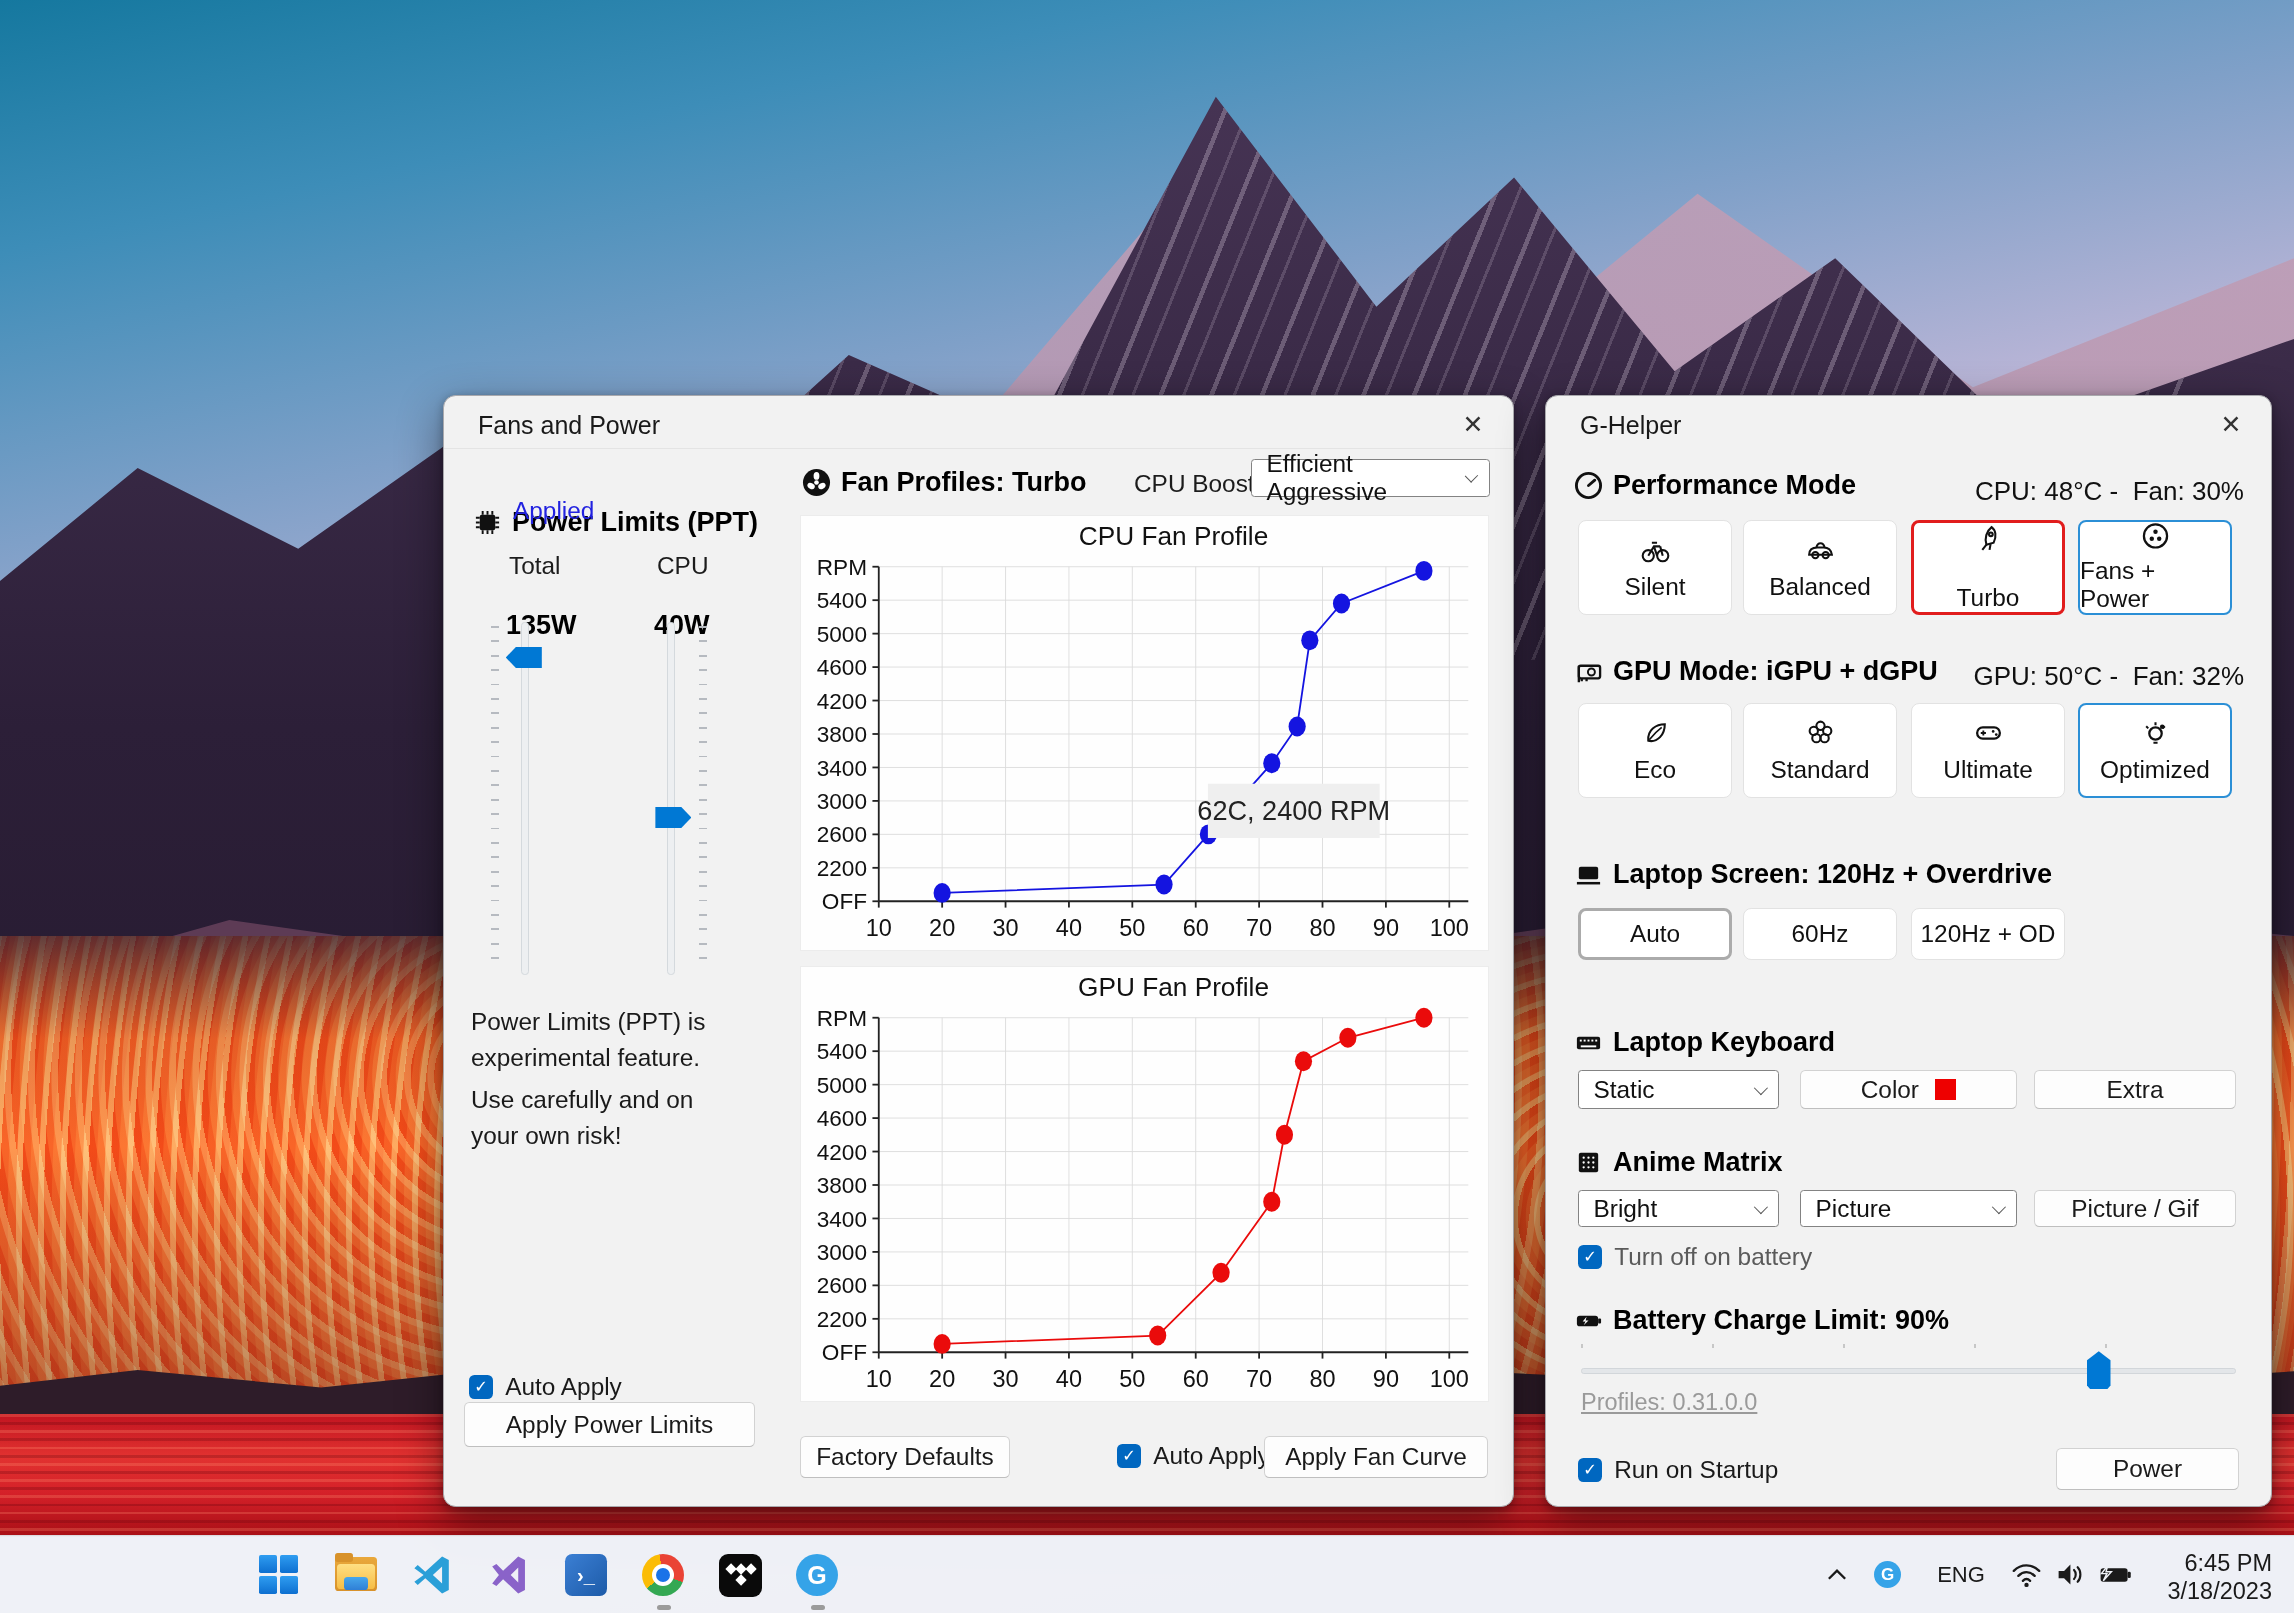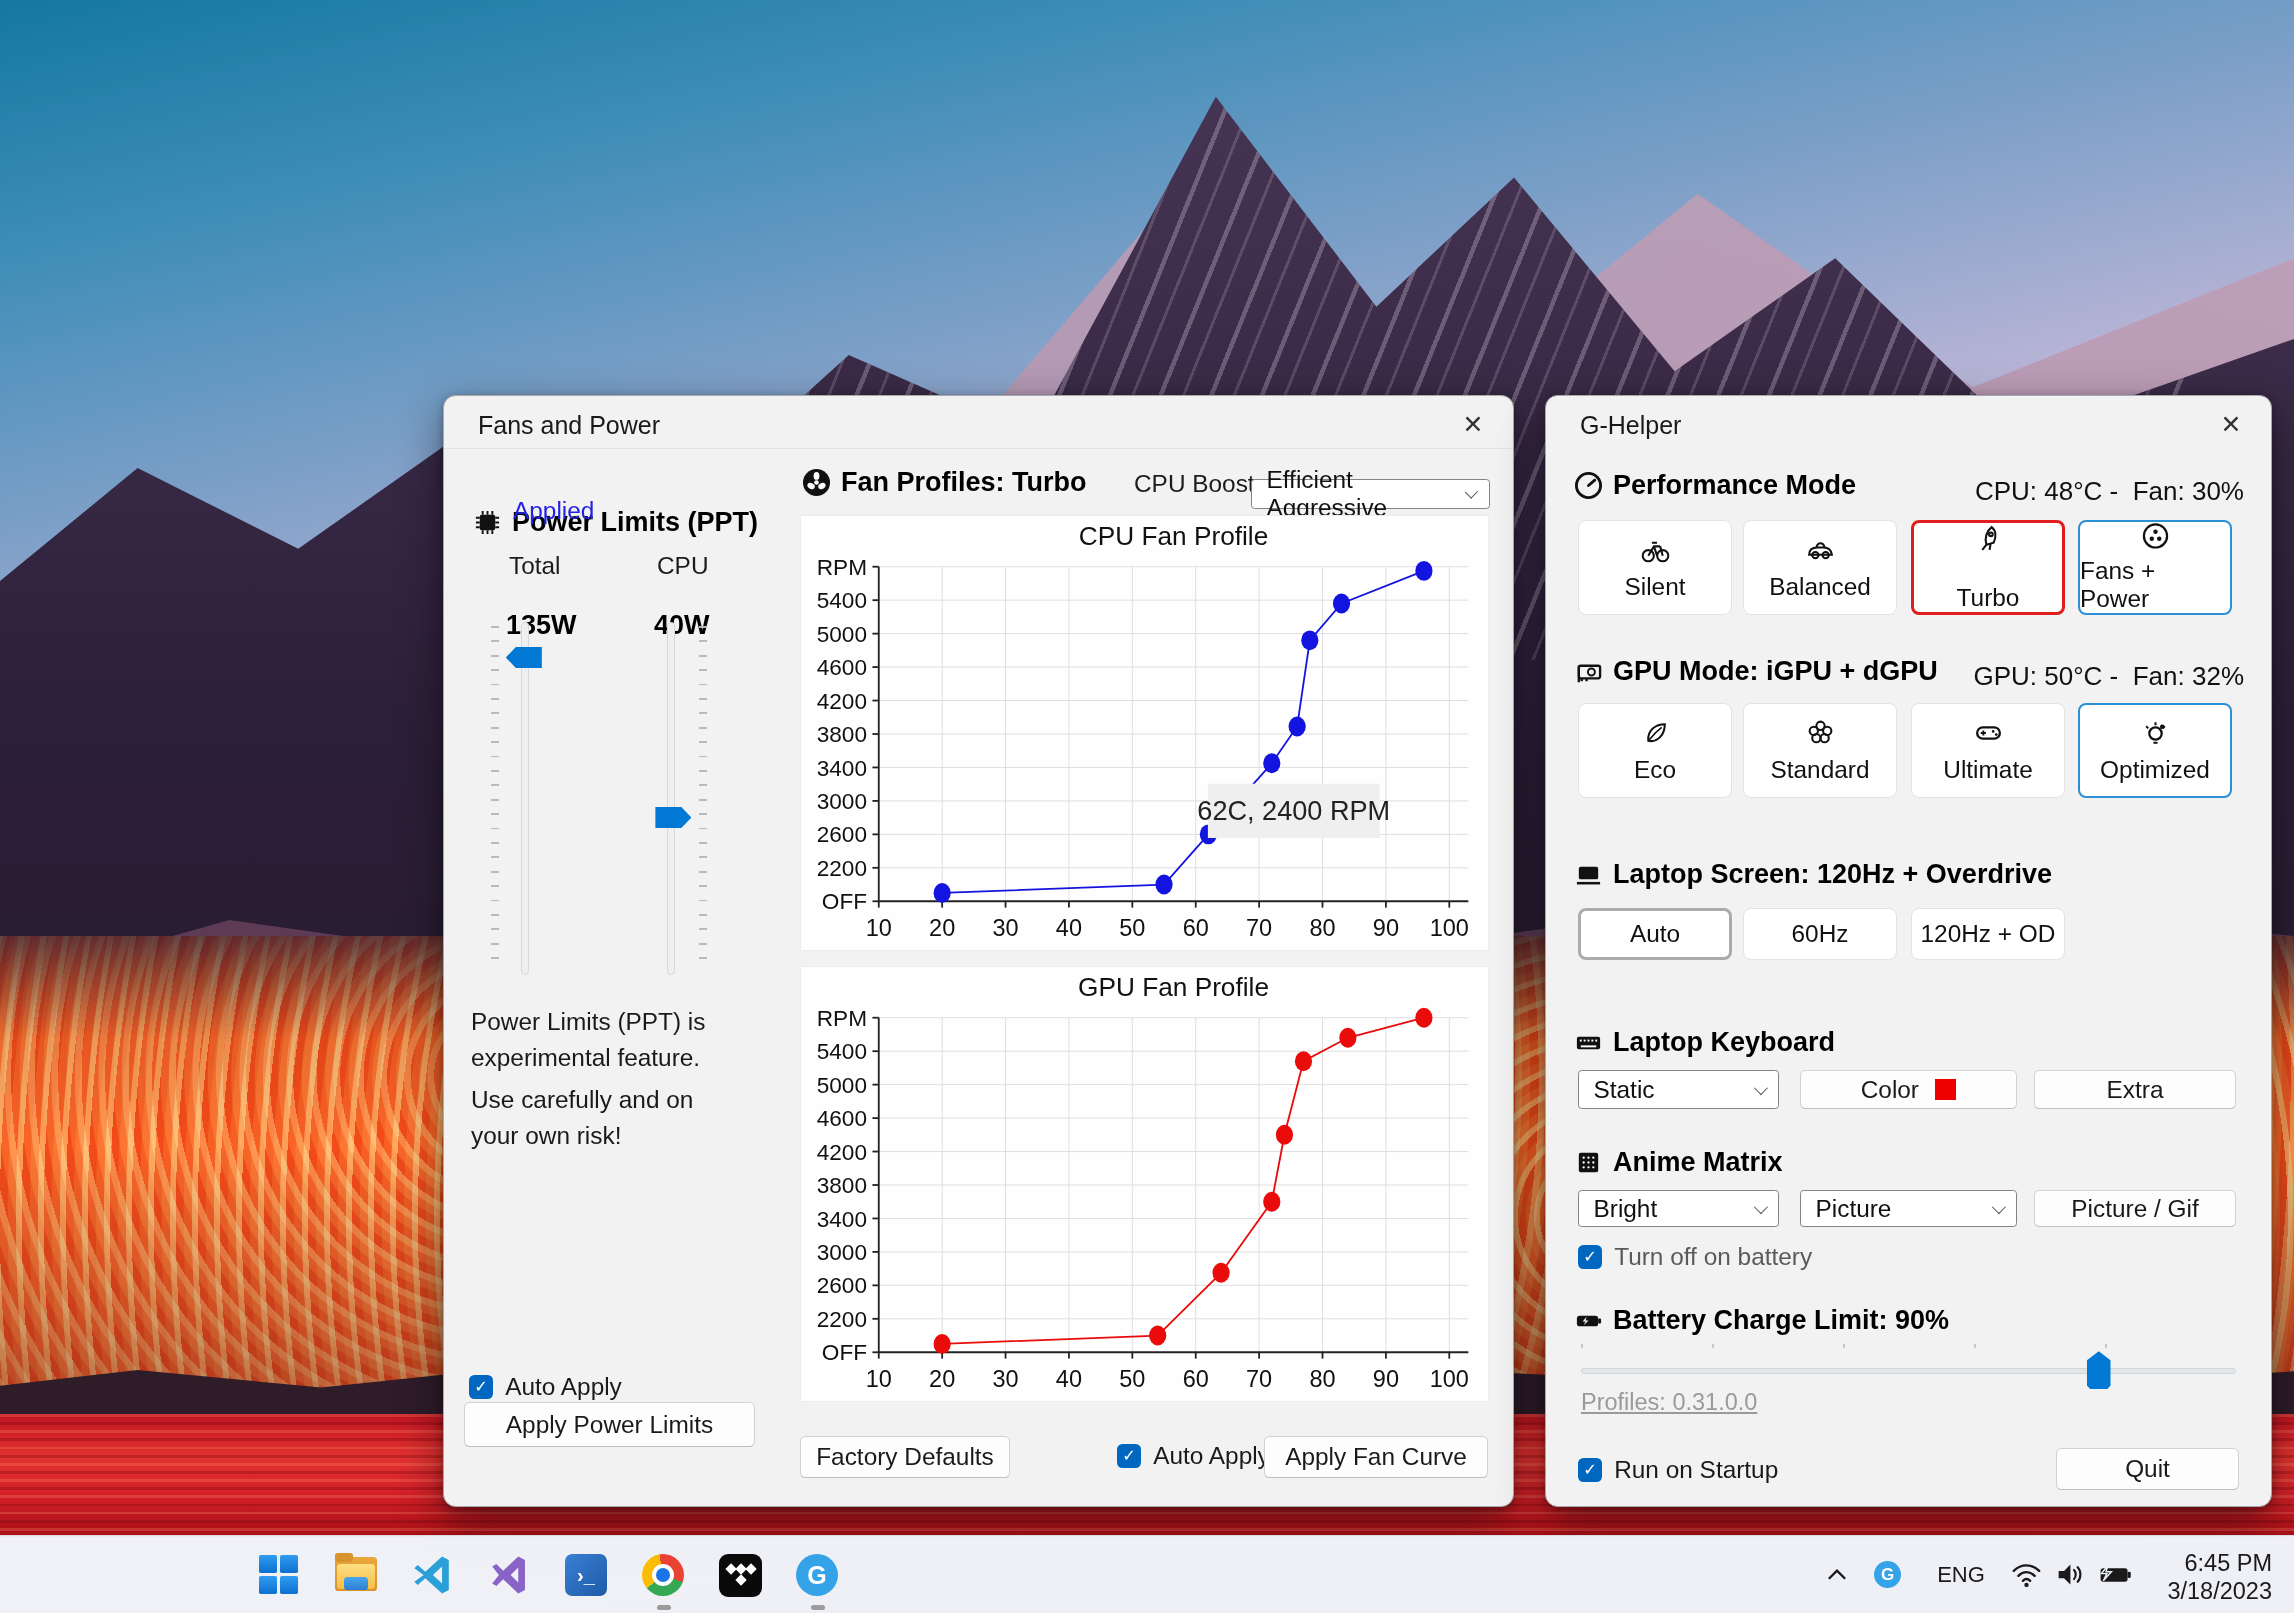--- a/index.html
+++ b/index.html
@@ -202,21 +202,21 @@
         <g fill="#fff">
           <ellipse cx="15" cy="8.2" rx="3.0" ry="4.0"></ellipse>
           <ellipse cx="9.4" cy="18.6" rx="3.0" ry="4.0" transform="rotate(120 9.4 18.6)"></ellipse>
           <ellipse cx="20.6" cy="18.6" rx="3.0" ry="4.0" transform="rotate(240 20.6 18.6)"></ellipse>
         </g>
       </svg>
       <span class="heading">Fan Profiles: Turbo</span>
     </div>
 
     <span class="plabel" style="left:690px; top:74px;">CPU Boost</span>
-    <div class="dropdown" style="left:807px; top:63px; width:239px; height:30px;margin-top:20px;">
+    <div class="dropdown" style="left:807px; top:63px; width:239px; height:38px;">
       <span>Efficient Aggressive</span>
       <span class="chev"></span>
     </div>
 
     <div class="chart-panel" style="left:356px; top:119px;">
       <svg width="689" height="436" viewBox="0 0 762 482">
           <text x="412" y="32" text-anchor="middle" font-size="29" fill="#111">CPU Fan Profile</text>
           <line x1="86" y1="56" x2="86" y2="426" stroke="#dcdcdc" stroke-width="1"></line>
           <line x1="86" y1="426" x2="86" y2="433" stroke="#222" stroke-width="2"></line>
           <text x="86" y="464" text-anchor="middle" font-size="26" fill="#111">10</text>
@@ -580,21 +580,21 @@
       <div class="hthumb" style="left: 506px;"></div>
     </div>
 
     <span class="version-link" style="left:35px; top:993px;">Profiles: 0.31.0.0</span>
 
     <div class="cb-row" style="left:32px; top:1060px;">
       <span class="cb">✓</span>
       <span class="cb-label">Run on Startup</span>
     </div>
     <div class="btn" style="left:510px; top:1052px; width:183px; height:42px;">
-      <span>Quit</span>
+      <span>Power</span>
     </div>
   </section>
 
   <footer class="taskbar">
     <div class="tb-ico" style="left:250px;">
       <div class="start-grid">
           <div></div>
           <div></div>
           <div></div>
           <div></div>

